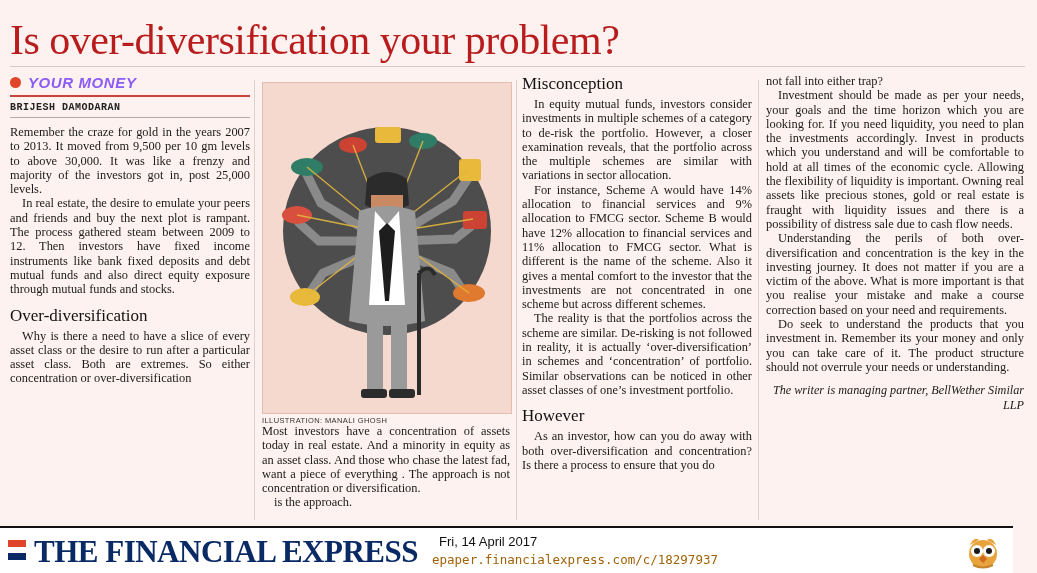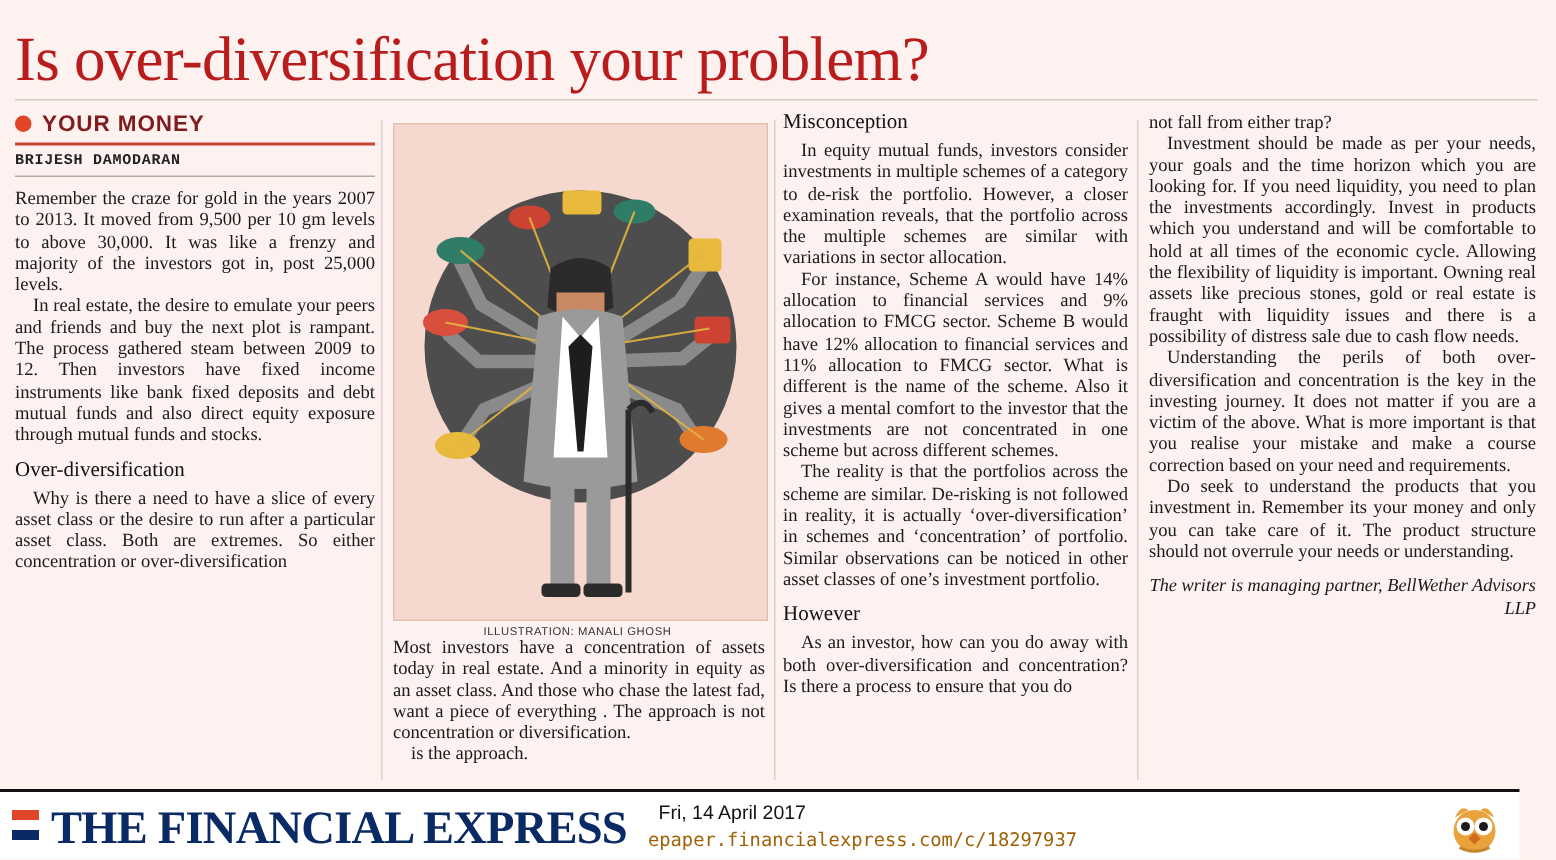--- a/index.html
+++ b/index.html
@@ -63,21 +63,22 @@
     width: 11px; height: 11px;
     border-radius: 50%;
     background: #e0452a;
     display: inline-block;
   }
   .kicker-text {
     font-family: "Liberation Sans", sans-serif;
     font-weight: bold;
     font-size: 15px;
     letter-spacing: 0.6px;
-    color: #7f1d1d;
+    color: #8b5cf6;
+    font-style: italic;
   }
   .kicker-rule {
     width: 100%;
     height: 2px;
     background: #c8443a;
     margin: 3px 0 5px 0;
   }
   .byline {
     font-family: Liberation Mono, monospace;
     font-weight: bold;
@@ -106,21 +107,21 @@
   p.body + p.body { text-indent: 12px; }
   p.first { text-indent: 0; }
   .dropcap-lead {
     font-family: "Liberation Sans", sans-serif;
     font-weight: bold;
     font-size: 11.6px;
     letter-spacing: 0.1px;
   }
   h2.subhead {
     font-family: "Liberation Serif", serif;
-    font-size: 14px;
+    font-size: 17px;
     font-weight: 400;
     margin: 9px 0 3px 0;
     color: #111;
   }
   .italic-credit {
     font-style: italic;
     font-size: 12.2px;
     line-height: 14.3px;
     text-align: right;
     margin-top: 9px;
@@ -138,21 +139,21 @@
     height: 330px;
     background: #f5d8cd;
     border: 1px solid #e3bfb2;
     position: relative;
     overflow: hidden;
   }
   .illo-credit {
     font-family: "Liberation Sans", sans-serif;
     font-size: 7.5px;
     letter-spacing: 0.4px;
-    text-align: center;
+    text-align: left;
     padding: 2px 2px 0 0;
     color: #333;
   }
   .col2-text {
     position: absolute;
     left: 262px;
     top: 424px;
     width: 248px;
   }
 
@@ -319,25 +320,25 @@
   <div class="col col3">
     <h2 class="subhead" style="margin-top:0">Misconception</h2>
     <p class="body first" style="text-indent:12px">In equity mutual funds, investors consider investments in multiple schemes of a category to de-risk the portfolio. However, a closer examination reveals, that the portfolio across the multiple schemes are similar with variations in sector allocation.</p>
     <p class="body">For instance, Scheme A would have 14% allocation to financial services and 9% allocation to FMCG sector. Scheme B would have 12% allocation to financial services and 11% allocation to FMCG sector. What is different is the name of the scheme. Also it gives a mental comfort to the investor that the investments are not concentrated in one scheme but across different schemes.</p>
     <p class="body">The reality is that the portfolios across the scheme are similar. De-risking is not followed in reality, it is actually ‘over-diversification’ in schemes and ‘concentration’ of portfolio. Similar observations can be noticed in other asset classes of one’s investment portfolio.</p>
     <h2 class="subhead">However</h2>
     <p class="body first" style="text-indent:12px">As an investor, how can you do away with both over-diversification and concentration? Is there a process to ensure that you do</p>
   </div>
 
   <div class="col col4">
-    <p class="body first">not fall from either trap?</p>
+    <p class="body first">not fall into either trap?</p>
     <p class="body">Investment should be made as per your needs, your goals and the time horizon which you are looking for. If you need liquidity, you need to plan the investments accordingly. Invest in products which you understand and will be comfortable to hold at all times of the economic cycle. Allowing the flexibility of liquidity is important. Owning real assets like precious stones, gold or real estate is fraught with liquidity issues and there is a possibility of distress sale due to cash flow needs.</p>
     <p class="body">Understanding the perils of both over-diversification and concentration is the key in the investing journey. It does not matter if you are a victim of the above. What is more important is that you realise your mistake and make a course correction based on your need and requirements.</p>
     <p class="body">Do seek to understand the products that you investment in. Remember its your money and only you can take care of it. The product structure should not overrule your needs or understanding.</p>
-    <div class="italic-credit">The writer is managing partner, BellWether Advisors LLP</div>
+    <div class="italic-credit">The writer is managing partner, BellWether Similar LLP</div>
   </div>
 
   <div class="footer">
     <div class="footer-left-mark"></div>
     <div class="masthead">THE FINANCIAL EXPRESS</div>
     <div class="footer-date">Fri, 14 April 2017</div>
     <div class="footer-url">epaper.financialexpress.com/c/18297937</div>
     <div class="footer-owl">
       <svg width="40" height="40" viewBox="0 0 40 40" xmlns="http://www.w3.org/2000/svg">
         <ellipse cx="20" cy="23" rx="14" ry="14" fill="#e8a33d"></ellipse>

